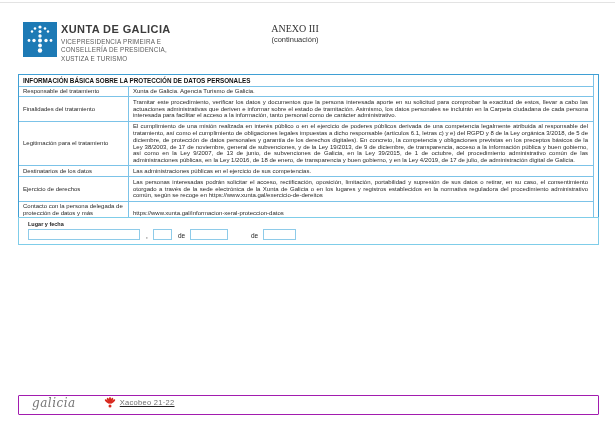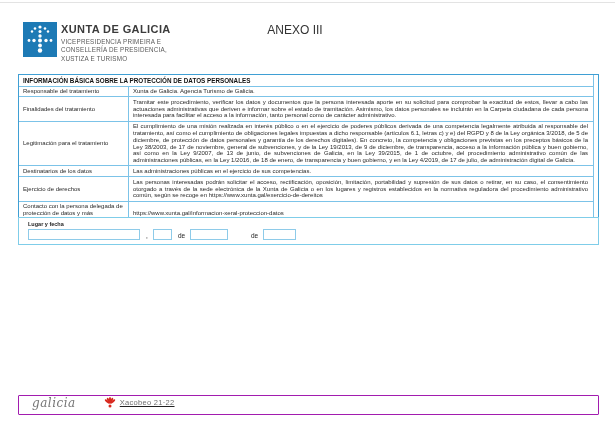--- a/index.html
+++ b/index.html
@@ -8,21 +8,21 @@
     font-family:"Liberation Sans", sans-serif; color:#222; overflow:hidden;
   }
   .topline { position:absolute; top:2px; left:0; width:615px; height:1px; background:#e3e3e3; }
 
   
   .logo { position:absolute; left:23px; top:22px; width:34px; height:35px; }
   .org { position:absolute; left:61px; top:23px; }
   .org-name { font-size:11px; font-weight:bold; color:#3b3b3b; letter-spacing:0.4px; }
   .org-dept { font-size:6.3px; color:#5a5a5a; line-height:1.4; margin-top:2.5px; letter-spacing:0.2px; }
   .annex { position:absolute; left:190px; top:23px; width:210px; text-align:center; color:#333; }
-  .annex-title { font-size:12px; }
+  .annex-title { font-size:10px;font-family:Liberation Serif, serif; }
   .annex-sub { font-size:7.5px; margin-top:1px; }
 
   
   .ptable {
     position:absolute; left:18px; top:74px; width:581px; box-sizing:border-box;
     border:1.5px solid #3f9fd4; background:#fff; padding:0 4px 4px 0;
   }
   .ptable-title { font-size:6.3px; font-weight:bold; color:#111; padding:2px 4px 1.5px 4px;
     border-bottom:1px solid #7cc3e8; border-right:1px solid #7cc3e8; }
   .prow { display:flex; border-bottom:1px solid #7cc3e8; border-right:1px solid #7cc3e8; }
@@ -81,20 +81,21 @@
   <div class="org">
     <div class="org-name">XUNTA DE GALICIA</div>
     <div class="org-dept">
       <div>VICEPRESIDENCIA PRIMEIRA E</div>
       <div>CONSELLERÍA DE PRESIDENCIA,</div>
       <div>XUSTIZA E TURISMO</div>
     </div>
   </div>
   <div class="annex">
     <div class="annex-title">ANEXO III</div>
+    <div class="annex-sub">(continuación)</div>
   </div>
 
   <div class="ptable">
     <div class="ptable-title">INFORMACIÓN BÁSICA SOBRE LA PROTECCIÓN DE DATOS PERSONALES</div>
 
     <div class="prow">
       <div class="plabel">Responsable del tratamiento</div>
       <div class="pvalue single">
           <span>Xunta de Galicia. Agencia Turismo de Galicia.</span>
         </div>

